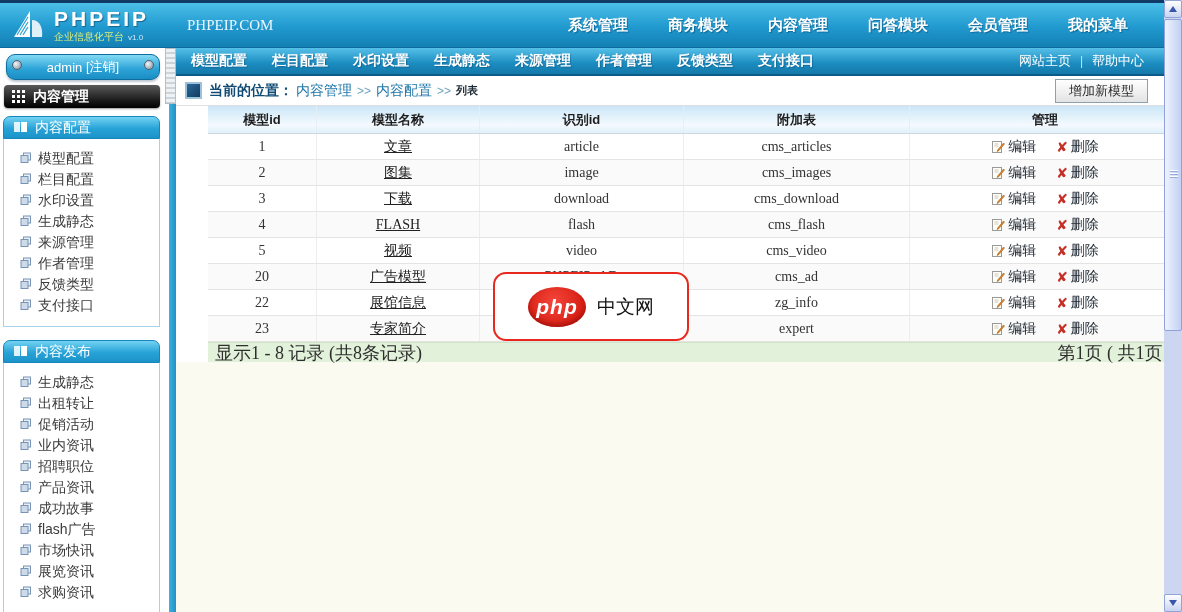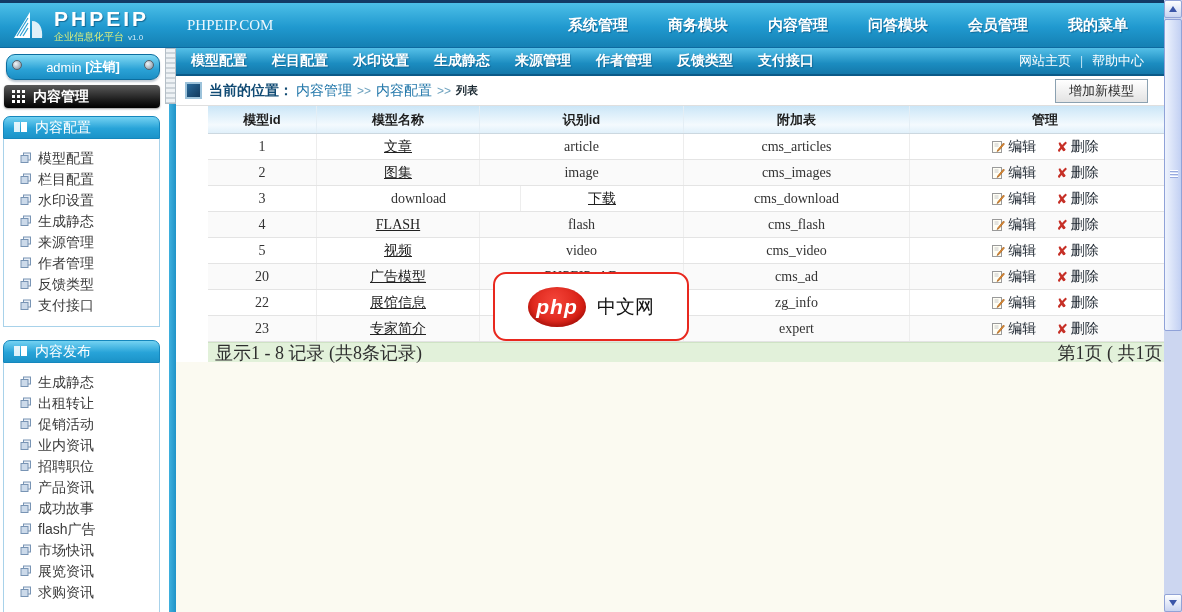--- a/index.html
+++ b/index.html
@@ -7,21 +7,21 @@
     width:1182px;height:612px;overflow:hidden;position:relative;background:#fff;
     font-family:"Liberation Sans","DejaVu Sans",sans-serif;
   }
   
   .header{
     position:absolute;top:0;left:0;width:1164px;height:48px;box-sizing:border-box;
     background:linear-gradient(#4cbfe8,#2099cf 55%,#1480b3);
     border-top:3px solid #123a66;border-bottom:1px solid #0d6aa0;
     display:flex;align-items:center;
   }
-  .logo-wrap{display:flex;align-items:center;gap:8px;margin-left:10px;}
+  .logo-wrap{display:flex;align-items:flex-start;gap:8px;margin-left:10px;}
   .logo-mark{width:36px;height:32px;}
   .logo-text-col{display:flex;flex-direction:column;line-height:1;}
   .logo-title{font-size:21px;font-weight:bold;color:#fff;letter-spacing:3px;text-shadow:1px 1px 1px rgba(0,60,100,.55);}
   .logo-sub-row{display:flex;align-items:baseline;gap:4px;margin-top:3px;}
   .logo-subtitle{font-size:10px;color:#dcef7e;}
   .logo-version{font-size:8px;color:#d5ecf8;}
   .site-label{margin-left:38px;color:#ecf7fd;font-size:15px;font-family:"Liberation Serif",serif;}
   .top-nav{margin-left:auto;display:flex;gap:40px;padding-right:36px;}
   .nav-item{color:#fff;font-size:15px;font-weight:bold;text-shadow:1px 1px 1px rgba(0,50,90,.45);cursor:pointer;white-space:nowrap;}
 
@@ -157,21 +157,21 @@
       <div class="nav-item">我的菜单</div>
     </div>
 </div>
 
 <div class="sidebar">
   <div class="splitter"></div>
   <div class="side-strip"></div>
   <div class="admin-bar">
     <span class="pin left"></span>
     <span>admin</span>&nbsp;
-    <span style="cursor:pointer;font-weight:bold;">[注销]</span>
+    <span style="cursor:pointer;">[注销]</span>
     <span class="pin right"></span>
   </div>
   <div class="module-bar">
     <svg width="13" height="13" viewBox="0 0 13 13">
       <g fill="#ffffff">
           <rect x="0" y="0" width="3" height="3"></rect>
           <rect x="5" y="0" width="3" height="3"></rect>
           <rect x="10" y="0" width="3" height="3"></rect>
           <rect x="0" y="5" width="3" height="3"></rect>
           <rect x="5" y="5" width="3" height="3"></rect>
@@ -464,24 +464,24 @@
         <span class="action-label edit-label">编辑</span>
       </span>
       <span class="action del">
         <span class="x-icon">✘</span>
         <span class="action-label del-label">删除</span>
       </span>
     </div>
   </div>
         <div class="trow">
     <div class="td c0 cell-id">3</div>
+    <div class="td c1">
+      <a class="model-link">下载</a>
+    </div>
     <div class="td c2 cell-ident">download</div>
-    <div class="td c1">
-      <a class="model-link">下载</a>
-    </div>
     <div class="td c3 cell-extra">cms_download</div>
     <div class="td c4">
       <span class="action edit">
         <svg class="edit-icon-svg" viewBox="0 0 14 14">
                 <rect x="1.5" y="1.5" width="9" height="11" fill="#fffef5" stroke="#9a9a9a"></rect>
                 <line x1="3.5" y1="4" x2="7.5" y2="4" stroke="#c8c8c8"></line>
                 <line x1="3.5" y1="6" x2="7.5" y2="6" stroke="#c8c8c8"></line>
                 <path d="M12.5 3 L7 9.5 L6 11.5 L8 10.5 L13.5 4 Z" fill="#e08a30" stroke="#a05a18" stroke-width="0.6"></path>
               </svg>
         <span class="action-label edit-label">编辑</span>

